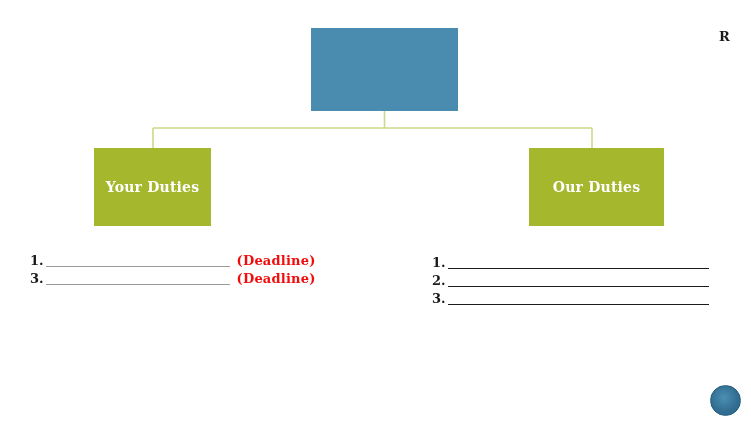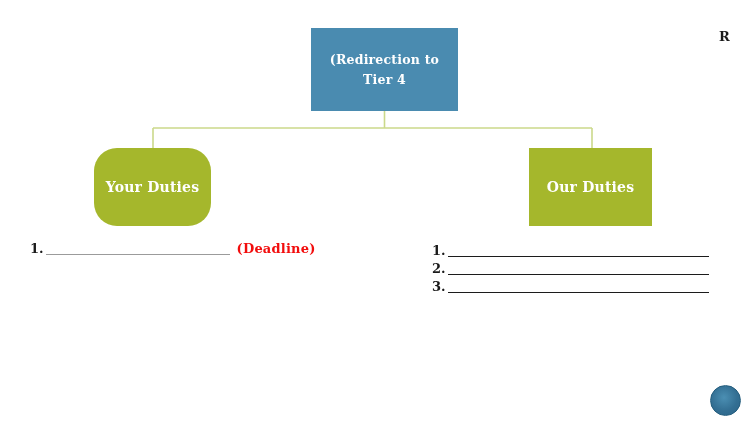--- a/index.html
+++ b/index.html
@@ -53,25 +53,26 @@
     font-size: 12.5px;
     line-height: 1.6;
     padding: 2px 4px;
   }
   .node-duty {
     top: 148px;
     height: 78px;
     background: #a5b72c;
     font-size: 14px;
   }
-  .node-left  { left: 94px;  width: 117px; border-radius: 23px; }
-  .node-right { left: 529px; width: 123px; }
+  .node-left  { left: 94px;  width: 117px; }
+  .node-right { left: 529px; width: 135px; }
   
   .list {
     position: absolute;
+    margin-top: 12px;
   }
   .list-left  { left: 30px;  top: 241px; }
   .list-right { left: 432px; top: 243px; }
   .row {
     height: 17.8px;
     display: block;
     white-space: nowrap;
     font-size: 13px;
     font-weight: bold;
     color: #1a1a1a;
@@ -119,34 +120,36 @@
 
 <div class="slide">
 
   <div class="corner-letter">R</div>
 
   <svg class="connectors" viewBox="0 0 751 421" xmlns="http://www.w3.org/2000/svg">
     <path d="M384.5 111 L384.5 128 M153 128 L592 128 M153 128 L153 148 M592 128 L592 148" fill="none" stroke="#cbd98b" stroke-width="1.6"></path>
   </svg>
 
   <div class="node node-root">
-    <span>(Redirection to Tier 4</span>
   </div>
 
   <div class="node node-duty node-left">
     <span>Your Duties</span>
   </div>
 
   <div class="node node-duty node-right">
     <span>Our Duties</span>
   </div>
 
   <div class="list list-left">
     <div class="row">
       <span class="num">1.</span><span class="blank blank-left"></span><span class="deadline">(Deadline)</span>
+    </div>
+    <div class="row">
+      <span class="num">3.</span><span class="blank blank-left"></span><span class="deadline">(Deadline)</span>
     </div>
   </div>
 
   <div class="list list-right">
     <div class="row">
       <span class="num">1.</span><span class="blank blank-right"></span>
     </div>
     <div class="row">
       <span class="num">2.</span><span class="blank blank-right"></span>
     </div>

